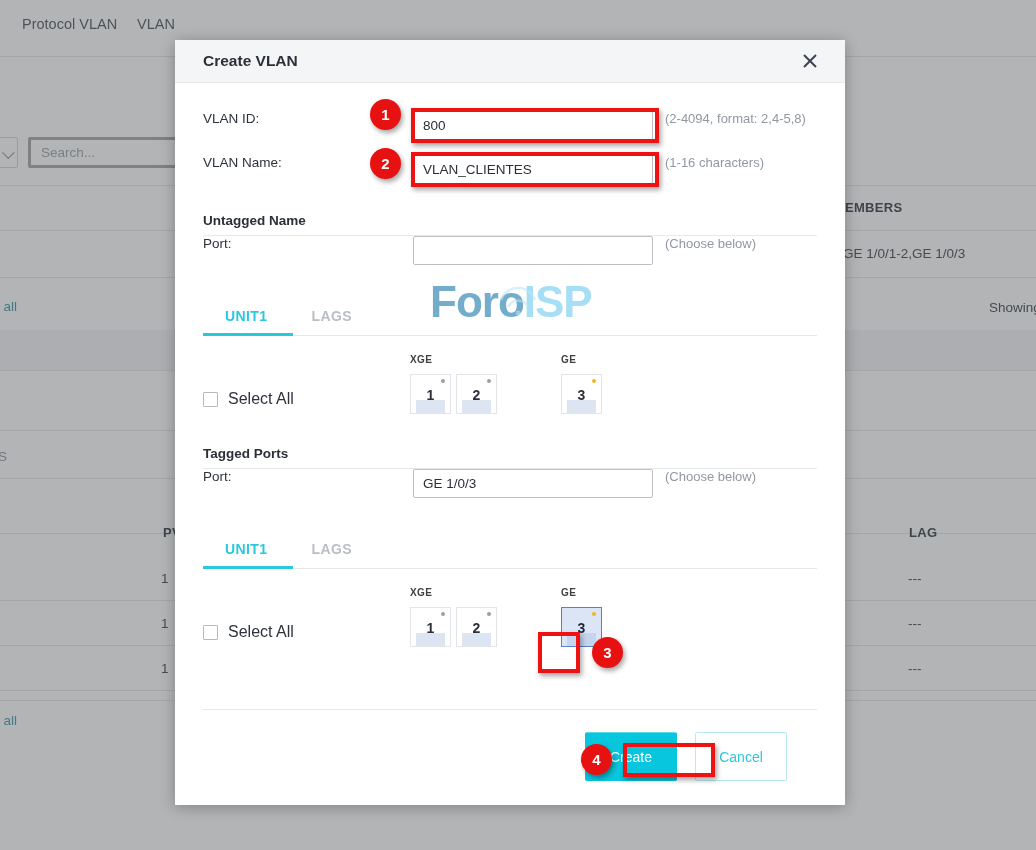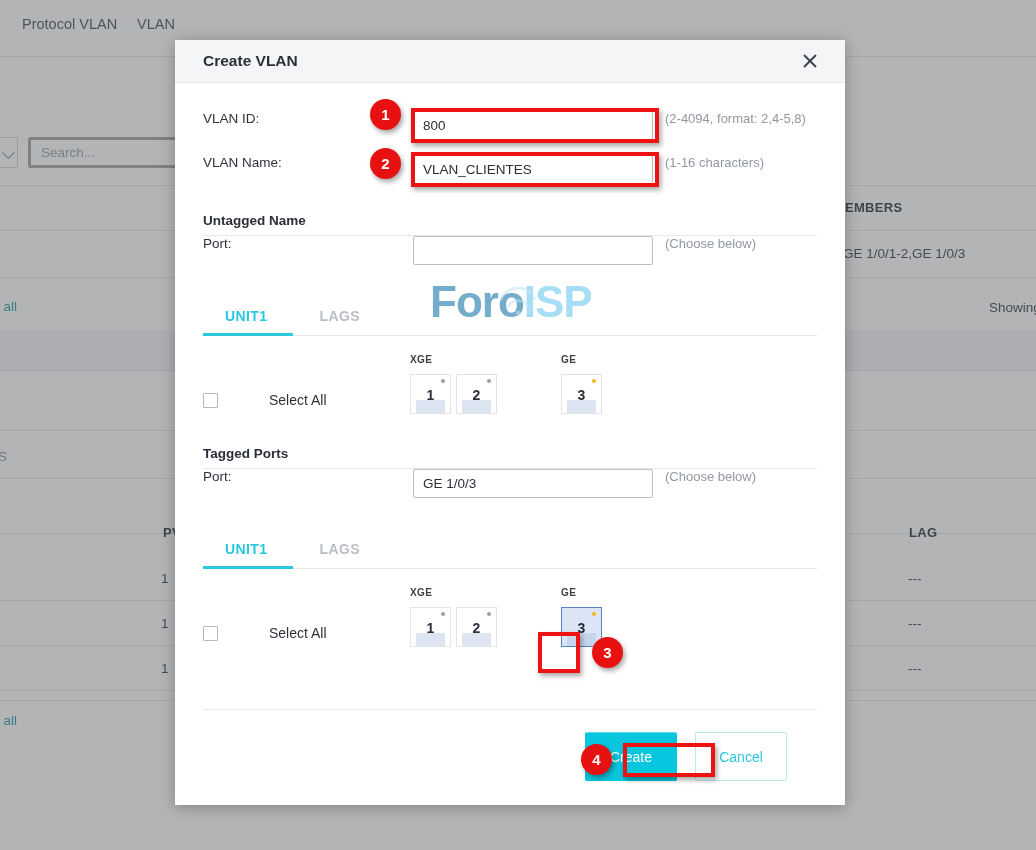--- a/index.html
+++ b/index.html
@@ -118,21 +118,21 @@
     z-index: 140;
   }
 
   .section-title {
     font-size: 13.5px; font-weight: bold; color: #2b2f38;
     margin-top: 14px; margin-bottom: 7px;
   }
   .hr { height: 1px; background: #e6e8ea; }
 
   .tabs {
-    display: flex; gap: 8px; margin-top: 16px;
+    display: flex; gap: 0; margin-top: 16px;
     border-bottom: 1px solid #e6e8ea; position: relative;
   }
   .tab {
     padding: 0 22px 11px 22px; font-size: 14px; font-weight: bold;
     color: #b9bec4; letter-spacing: .4px; cursor: pointer;
   }
   .tab.active { color: #2ac8dd; }
   .tab.active::after {
     content: ""; position: absolute; bottom: -1px; left: 0;
     width: 90px; height: 3px; background: #2ac8dd;
@@ -140,21 +140,21 @@
 
   .ports-area { display: flex; align-items: flex-end; margin-top: 18px; position: relative; }
   .select-all {
     display: flex; align-items: center; gap: 10px;
     width: 207px; padding-bottom: 6px;
   }
   .cbox {
     width: 15px; height: 15px; border: 1px solid #b6bac0; background: #fff;
     border-radius: 1px; cursor: pointer;
   }
-  .select-all-label { font-size: 14px; color: #2e333b; margin-left: 41px; }
+  .select-all-label { font-size: 16px; color: #2e333b; }
 
   .port-group { position: relative; }
   .port-group-label {
     font-size: 10px; font-weight: bold; color: #404040;
     letter-spacing: .4px; margin-bottom: 9px;
   }
   .port-row { display: flex; gap: 5px; }
 
   .port {
     width: 41px; height: 40px;

